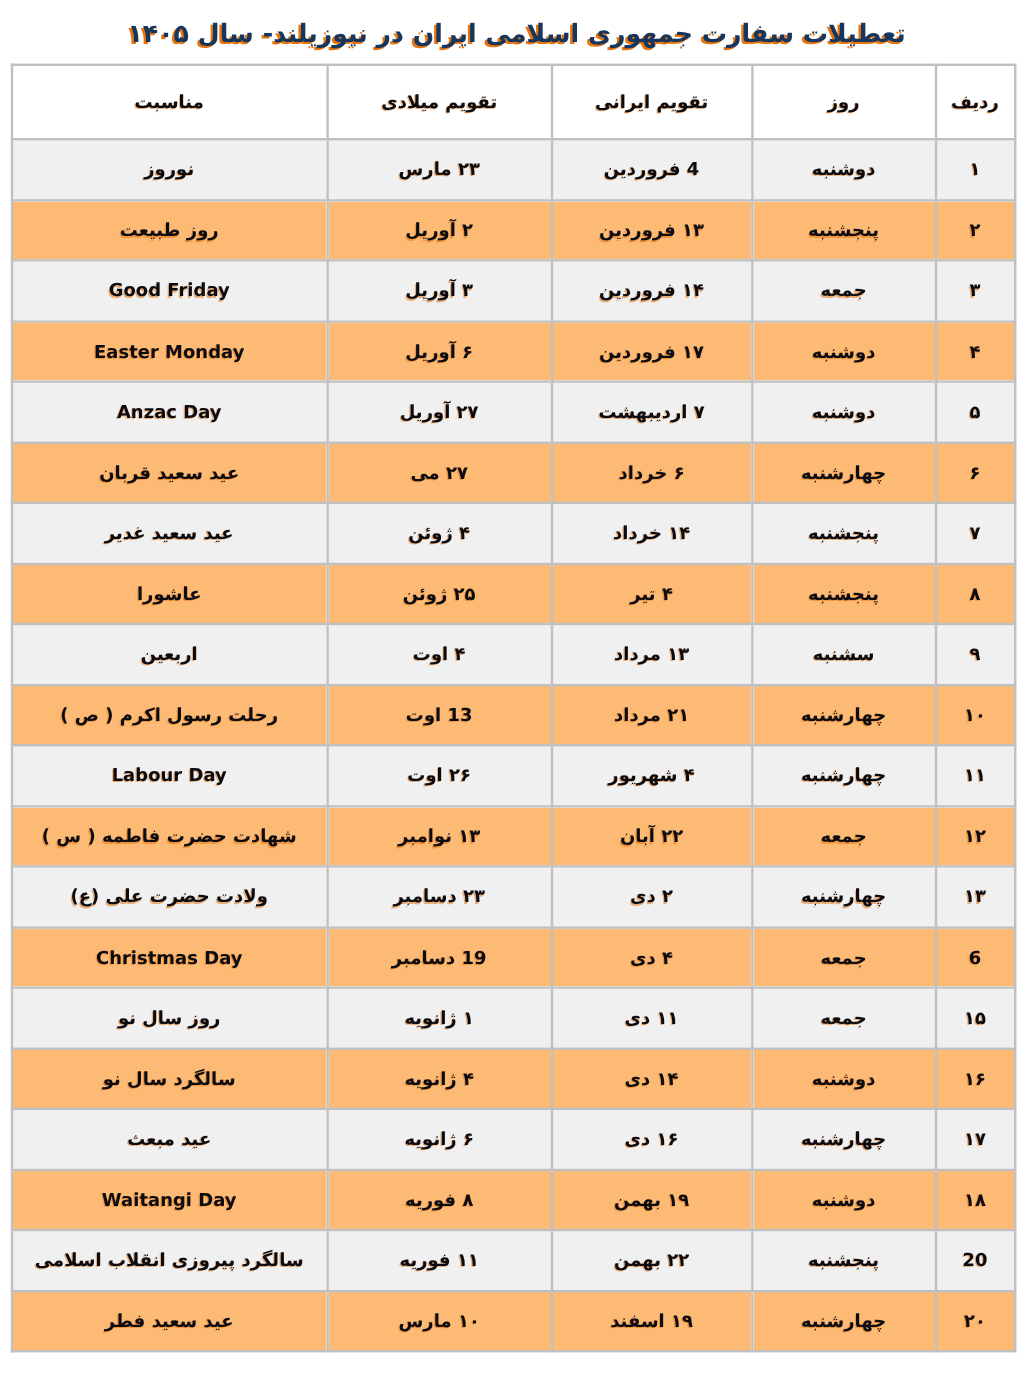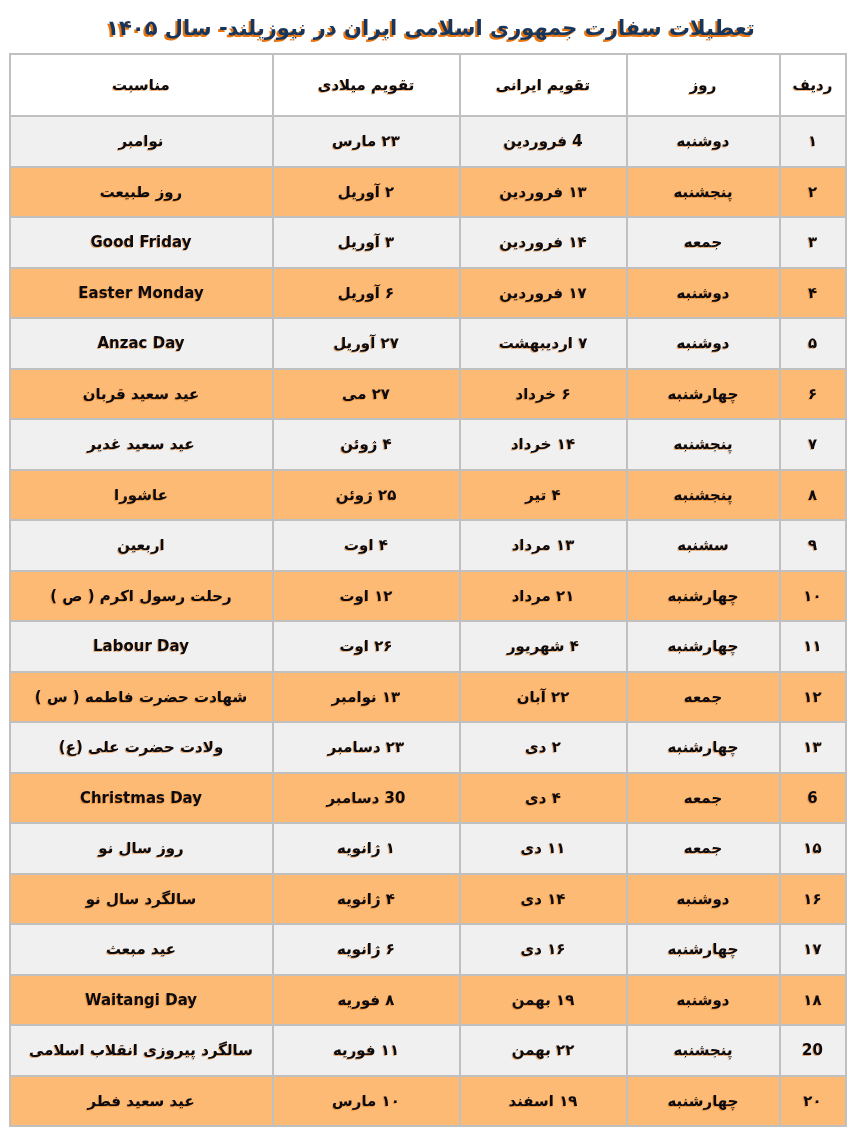--- a/index.html
+++ b/index.html
@@ -79,21 +79,21 @@
         <th>تقویم میلادی</th>
         <th>مناسبت</th>
       </tr>
     </thead>
     <tbody id="rows-body">
         <tr class="shaded">
       <td>۱</td>
       <td>دوشنبه</td>
       <td>4 فروردین</td>
       <td>۲۳ مارس</td>
-      <td>نوامبر</td>
+      <td>نوروز</td>
     </tr>
         <tr class="plain">
       <td>۲</td>
       <td>پنجشنبه</td>
       <td>۱۳ فروردین</td>
       <td>۲ آوریل</td>
       <td>روز طبیعت</td>
     </tr>
         <tr class="shaded">
       <td>۳</td>
@@ -141,21 +141,21 @@
       <td>۹</td>
       <td>سشنبه</td>
       <td>۱۳ مرداد</td>
       <td>۴ اوت</td>
       <td>اربعین</td>
     </tr>
         <tr class="plain">
       <td>۱۰</td>
       <td>چهارشنبه</td>
       <td>۲۱ مرداد</td>
-      <td>۱۲ اوت</td>
+      <td>13 اوت</td>
       <td>رحلت رسول اکرم ( ص )</td>
     </tr>
         <tr class="shaded">
       <td>۱۱</td>
       <td>چهارشنبه</td>
       <td>۴ شهریور</td>
       <td>۲۶ اوت</td>
       <td>Labour Day</td>
     </tr>
         <tr class="plain">
@@ -169,21 +169,21 @@
       <td>۱۳</td>
       <td>چهارشنبه</td>
       <td>۲ دی</td>
       <td>۲۳ دسامبر</td>
       <td>ولادت حضرت علی (ع)</td>
     </tr>
         <tr class="plain">
       <td>6</td>
       <td>جمعه</td>
       <td>۴ دی</td>
-      <td>30 دسامبر</td>
+      <td>19 دسامبر</td>
       <td>Christmas Day</td>
     </tr>
         <tr class="shaded">
       <td>۱۵</td>
       <td>جمعه</td>
       <td>۱۱ دی</td>
       <td>۱ ژانویه</td>
       <td>روز سال نو</td>
     </tr>
         <tr class="plain">

